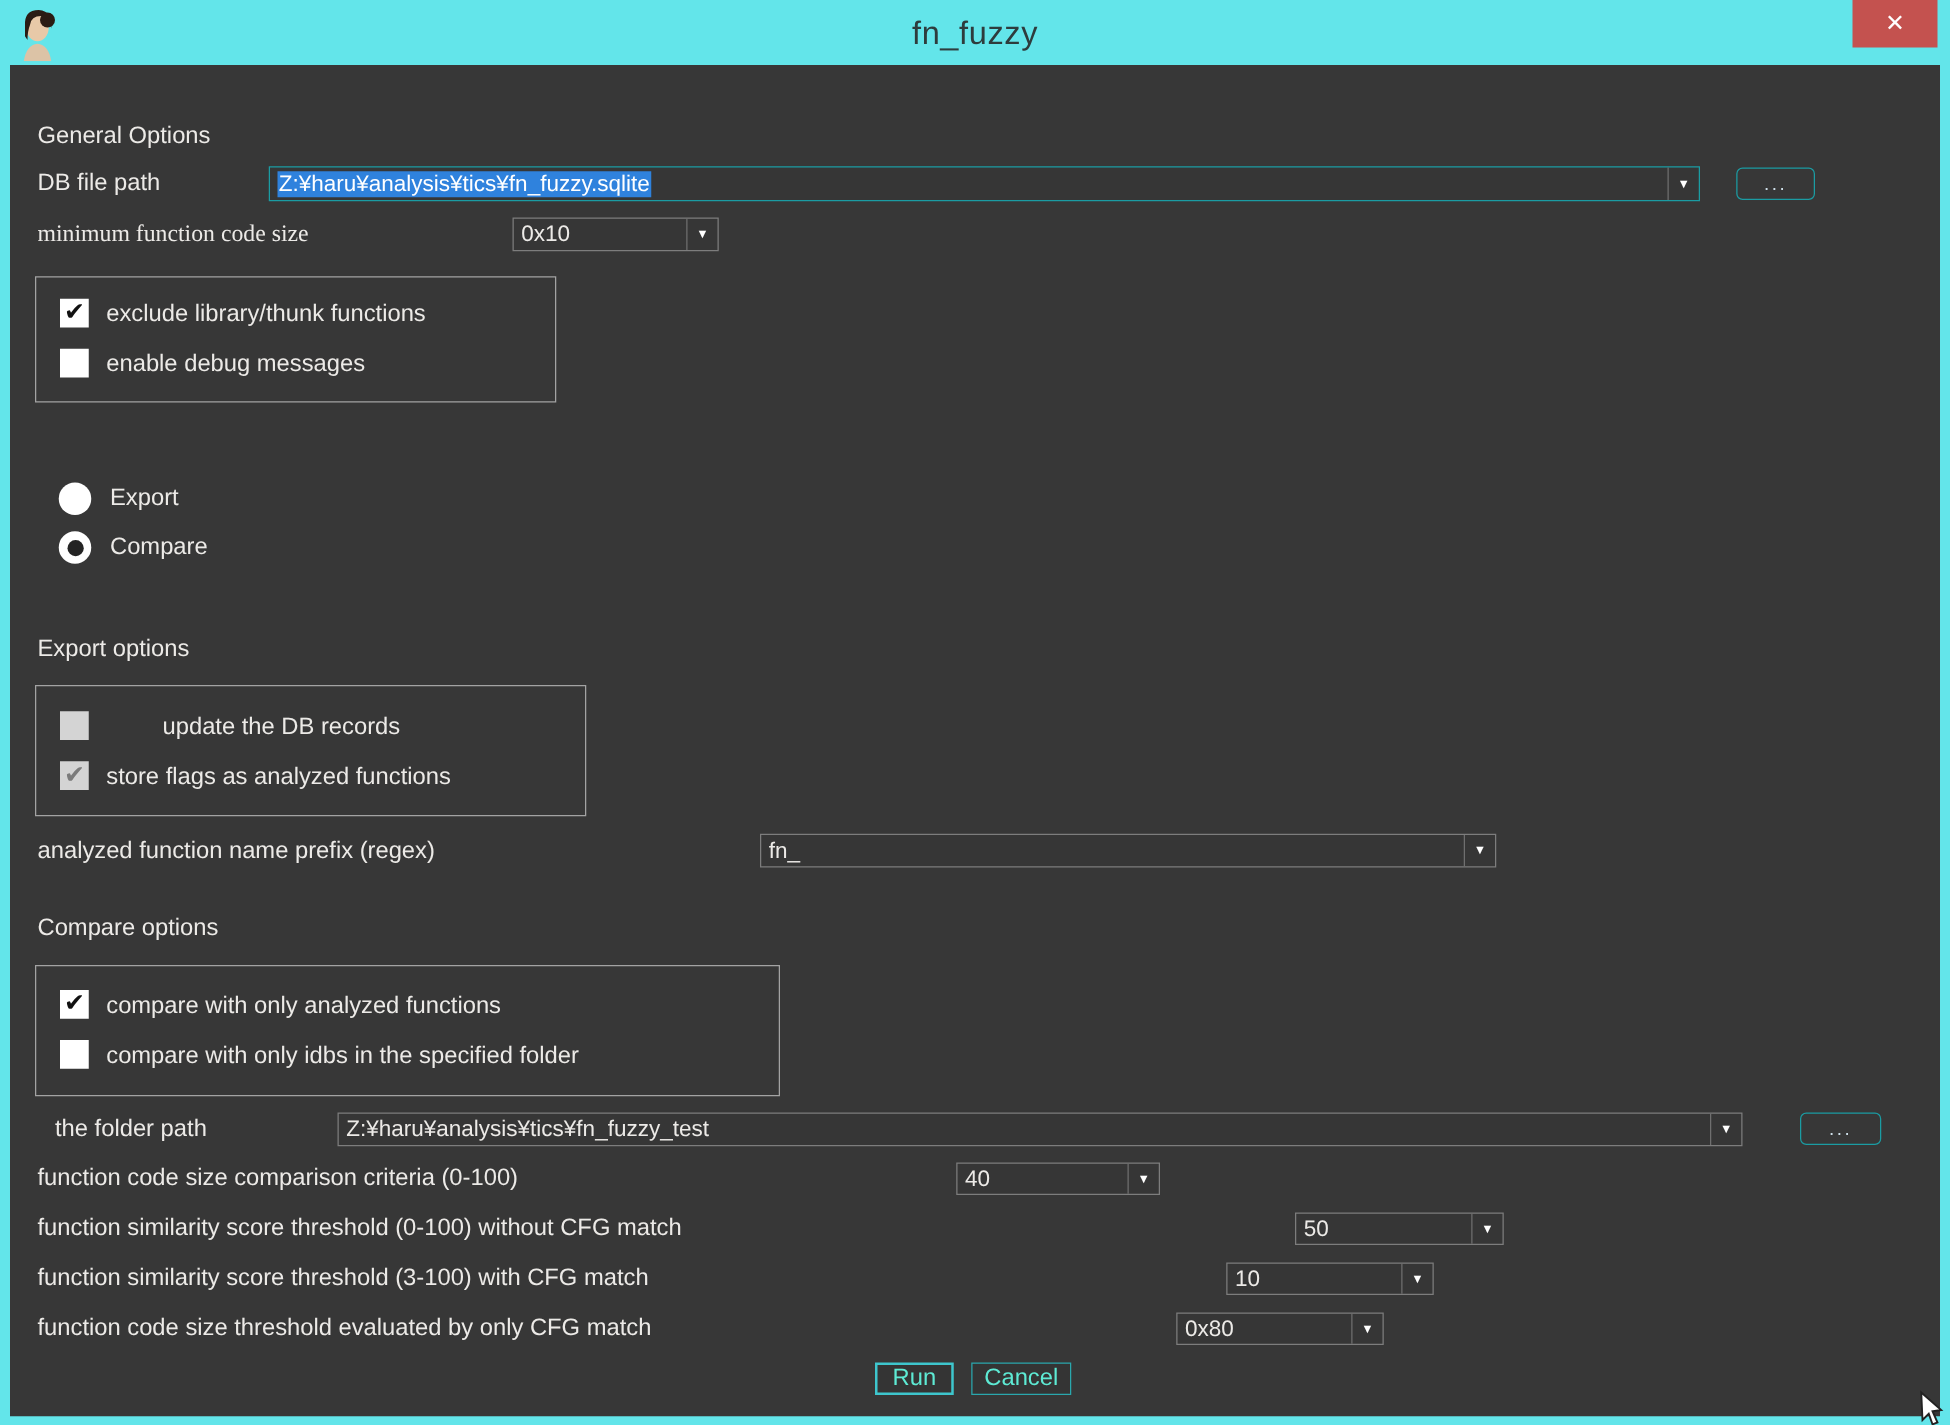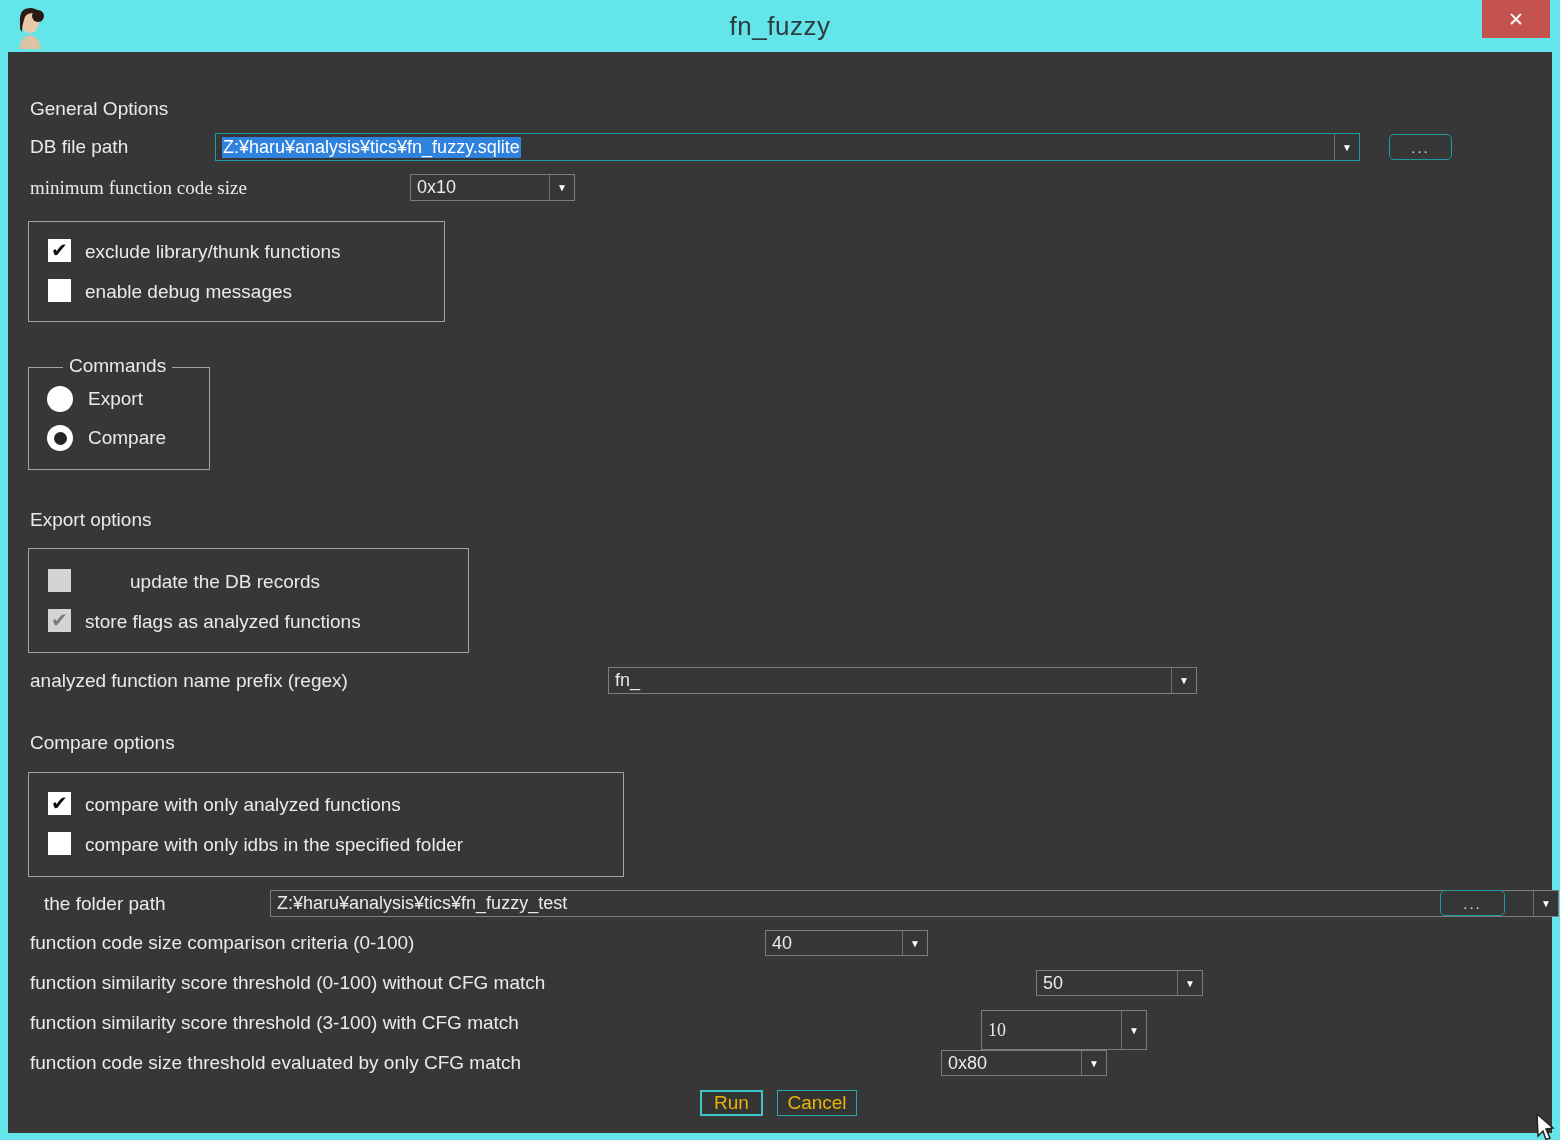--- a/index.html
+++ b/index.html
@@ -57,21 +57,21 @@
     display:flex; align-items:center; justify-content:center;
     color:#ffffff; font-size:10px;
   }
   .browse {
     position:absolute; border:1px solid #1b9ca3; border-radius:5px;
     background:transparent; color:#cfe0ea; font-size:15px; letter-spacing:2px;
     display:flex; align-items:flex-end; justify-content:center;
     padding-bottom:3px; cursor:default;
   }
   .btn {
-    position:absolute; background:#343434; color:#eab308; font-size:19px;
+    position:absolute; background:#343434; color:#5eead4; font-size:19px;
     border:1px solid #2aa7ad; display:flex; align-items:center;
     justify-content:center; cursor:default;
   }
   .btn.primary { border:2px solid #3ec6cd; }
   .cursor { position:absolute; left:1534px; top:1112px; width:26px; height:28px; }
 </style>
 </head>
 <body>
 
 <div class="window">
@@ -105,23 +105,20 @@
   </div>
 
   <div class="groupbox" style="left:28px;top:221px;width:417px;height:101px;"></div>
   <span class="checkbox checked" style="left:48px;top:239px;">
       <i>✔</i>
     </span>
   <div class="lbl" style="left:85px;top:241px;">exclude library/thunk functions</div>
   <span class="checkbox" style="left:48px;top:279px;"></span>
   <div class="lbl" style="left:85px;top:281px;">enable debug messages</div>
 
-  <div class="groupbox" style="left:28px;top:367px;width:182px;height:103px;">
-    <span class="legend">Commands</span>
-  </div>
   <span class="radio" style="left:47px;top:386px;"></span>
   <div class="lbl" style="left:88px;top:388px;">Export</div>
   <span class="radio selected" style="left:47px;top:425px;">
       <span class="dot"></span>
     </span>
   <div class="lbl" style="left:88px;top:427px;">Compare</div>
 
   <div class="lbl" style="left:30px;top:509px;">Export options</div>
   <div class="groupbox" style="left:28px;top:548px;width:441px;height:105px;"></div>
   <span class="checkbox disabled" style="left:48px;top:569px;"></span>
@@ -140,40 +137,40 @@
   <div class="lbl" style="left:30px;top:732px;">Compare options</div>
   <div class="groupbox" style="left:28px;top:772px;width:596px;height:105px;"></div>
   <span class="checkbox checked" style="left:48px;top:792px;">
       <i>✔</i>
     </span>
   <div class="lbl" style="left:85px;top:794px;">compare with only analyzed functions</div>
   <span class="checkbox" style="left:48px;top:832px;"></span>
   <div class="lbl" style="left:85px;top:834px;">compare with only idbs in the specified folder</div>
 
   <div class="lbl" style="left:44px;top:893px;">the folder path</div>
-  <div class="combo" style="left:270px;top:890px;width:1289px;height:27px;">
+  <div class="combo" style="left:270px;top:890px;width:1124px;height:27px;">
     <span class="val">Z:¥haru¥analysis¥tics¥fn_fuzzy_test</span>
     <span class="arrow">▼</span>
   </div>
   <div class="browse" style="left:1440px;top:890px;width:65px;height:26px;">...</div>
 
   <div class="lbl" style="left:30px;top:932px;">function code size comparison criteria (0-100)</div>
   <div class="combo" style="left:765px;top:930px;width:163px;height:26px;">
     <span class="val">40</span>
     <span class="arrow">▼</span>
   </div>
 
   <div class="lbl" style="left:30px;top:972px;">function similarity score threshold (0-100) without CFG match</div>
   <div class="combo" style="left:1036px;top:970px;width:167px;height:26px;">
     <span class="val">50</span>
     <span class="arrow">▼</span>
   </div>
 
   <div class="lbl" style="left:30px;top:1012px;">function similarity score threshold (3-100) with CFG match</div>
-  <div class="combo" style="left:981px;top:1010px;width:166px;height:40px;font-family:Liberation Serif, serif;">
+  <div class="combo" style="left:981px;top:1010px;width:166px;height:26px;">
     <span class="val">10</span>
     <span class="arrow">▼</span>
   </div>
 
   <div class="lbl" style="left:30px;top:1052px;">function code size threshold evaluated by only CFG match</div>
   <div class="combo" style="left:941px;top:1050px;width:166px;height:26px;">
     <span class="val">0x80</span>
     <span class="arrow">▼</span>
   </div>
 

